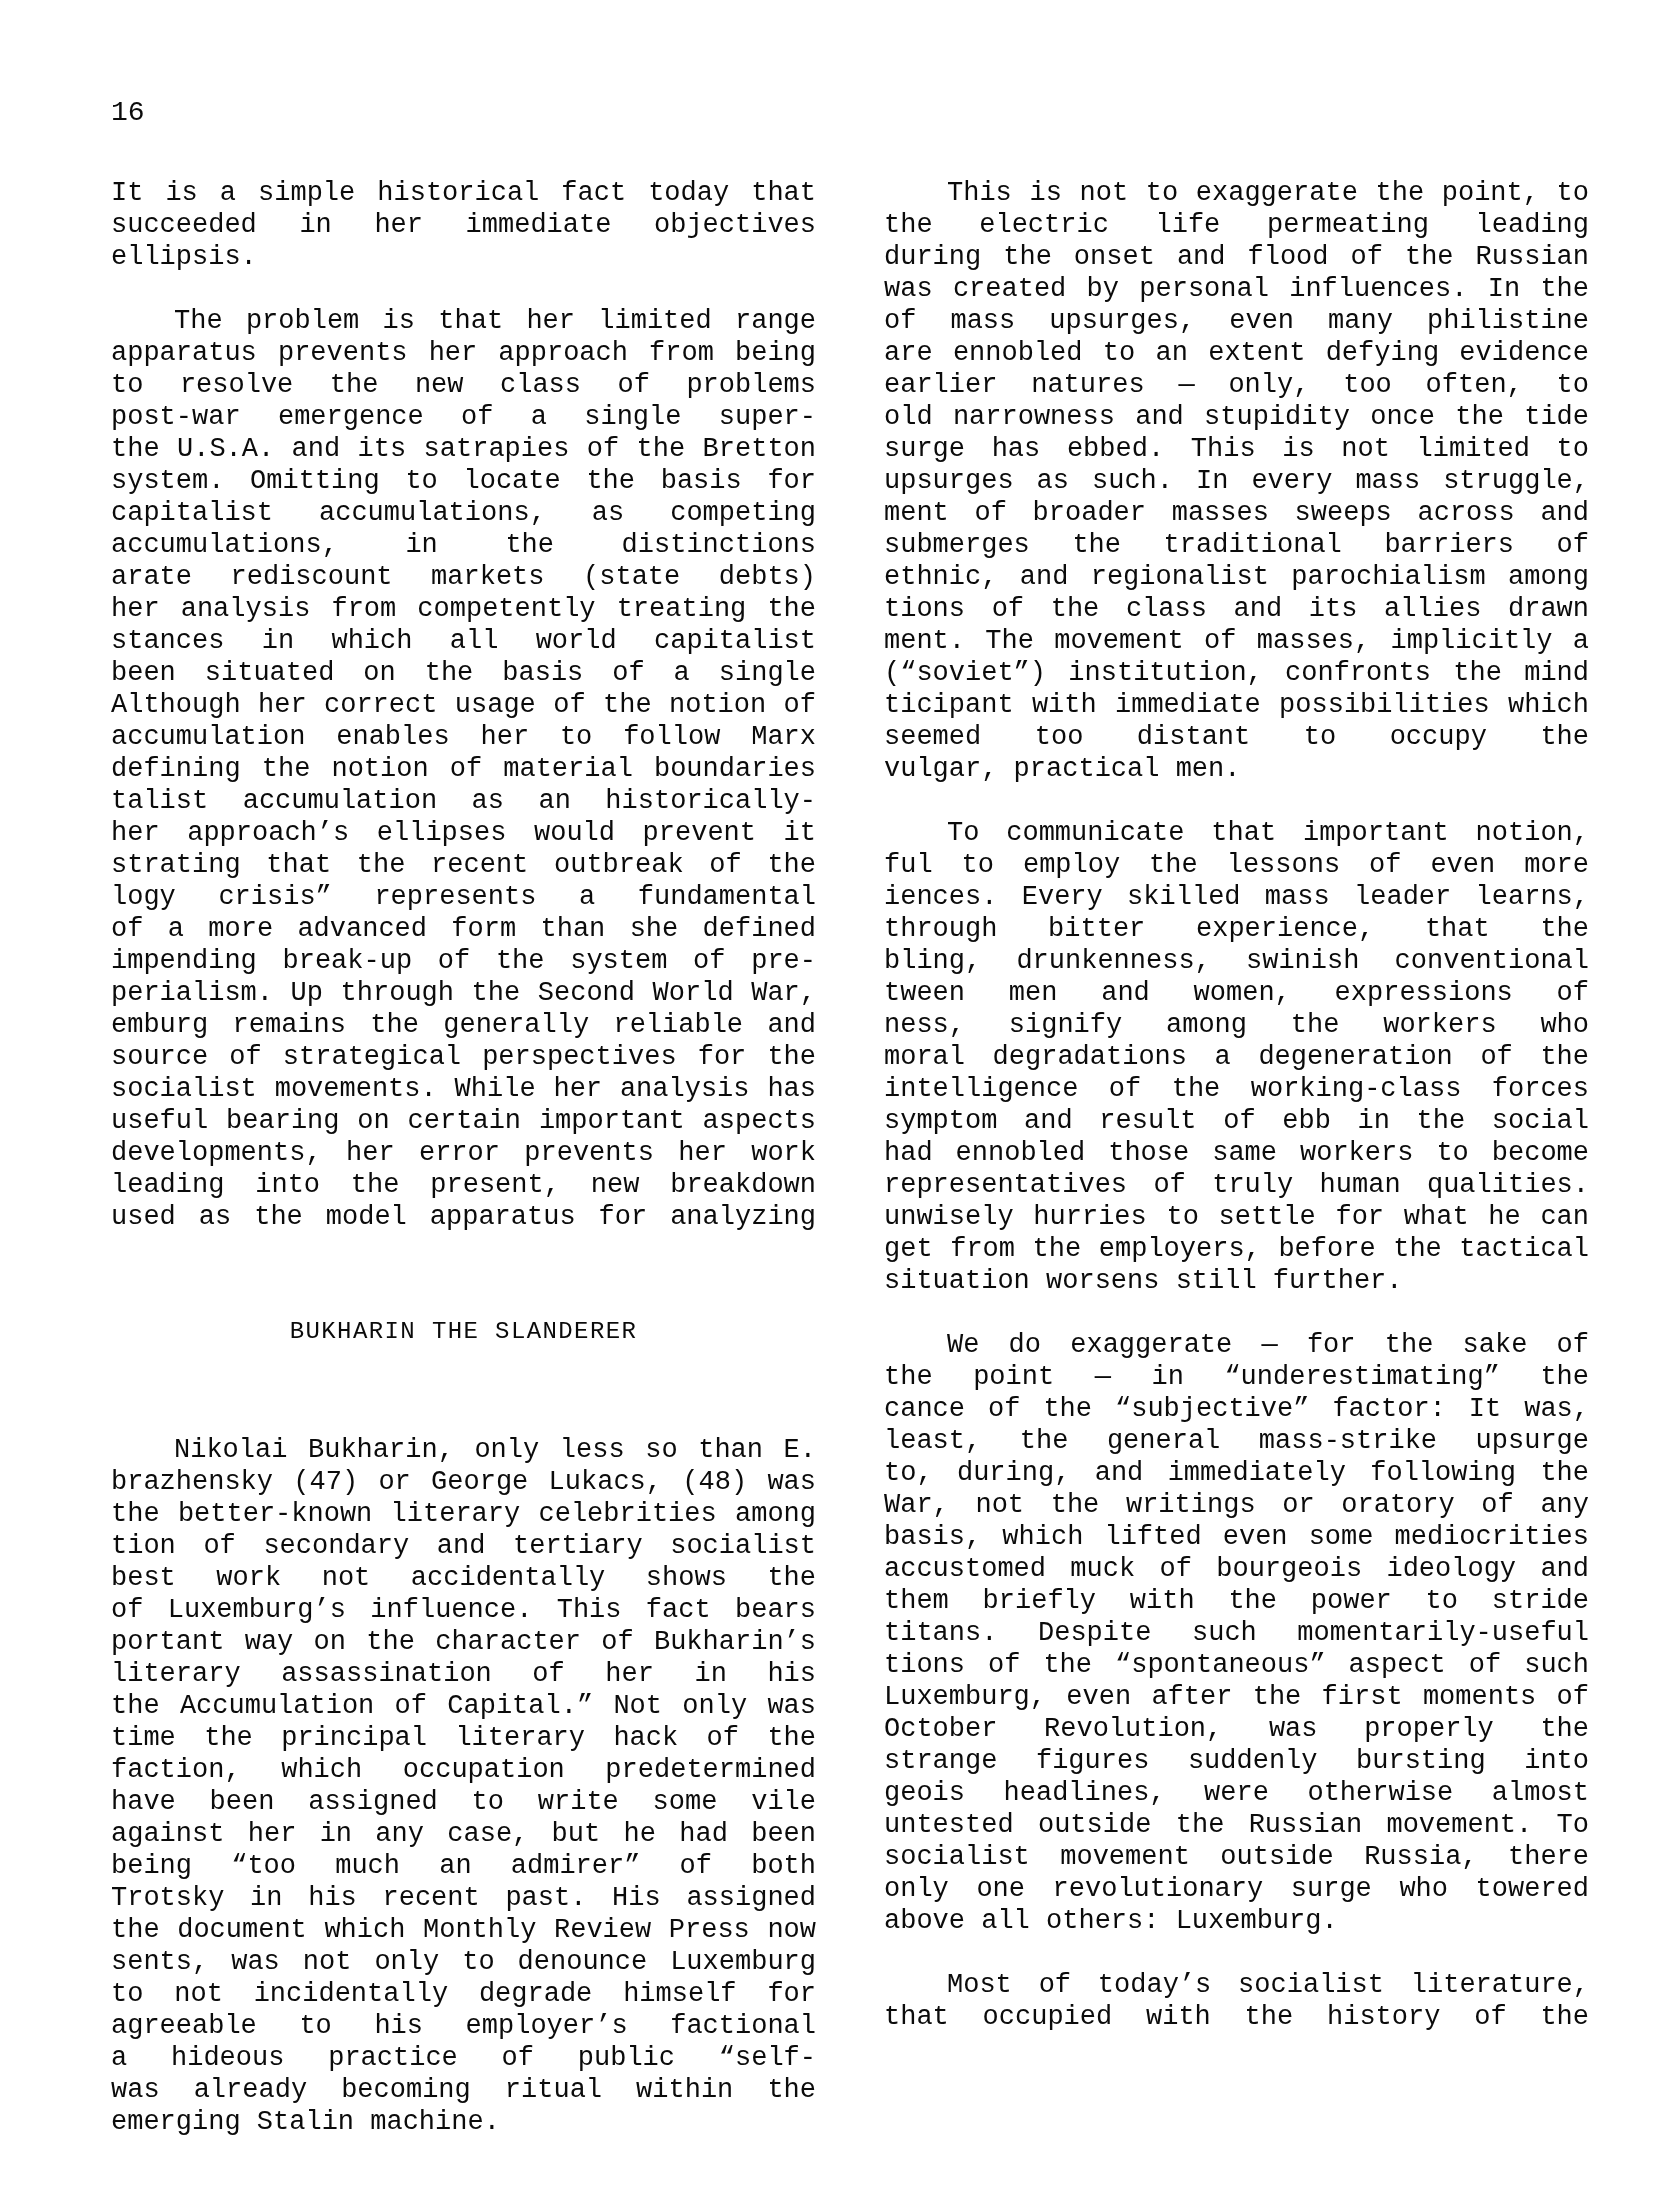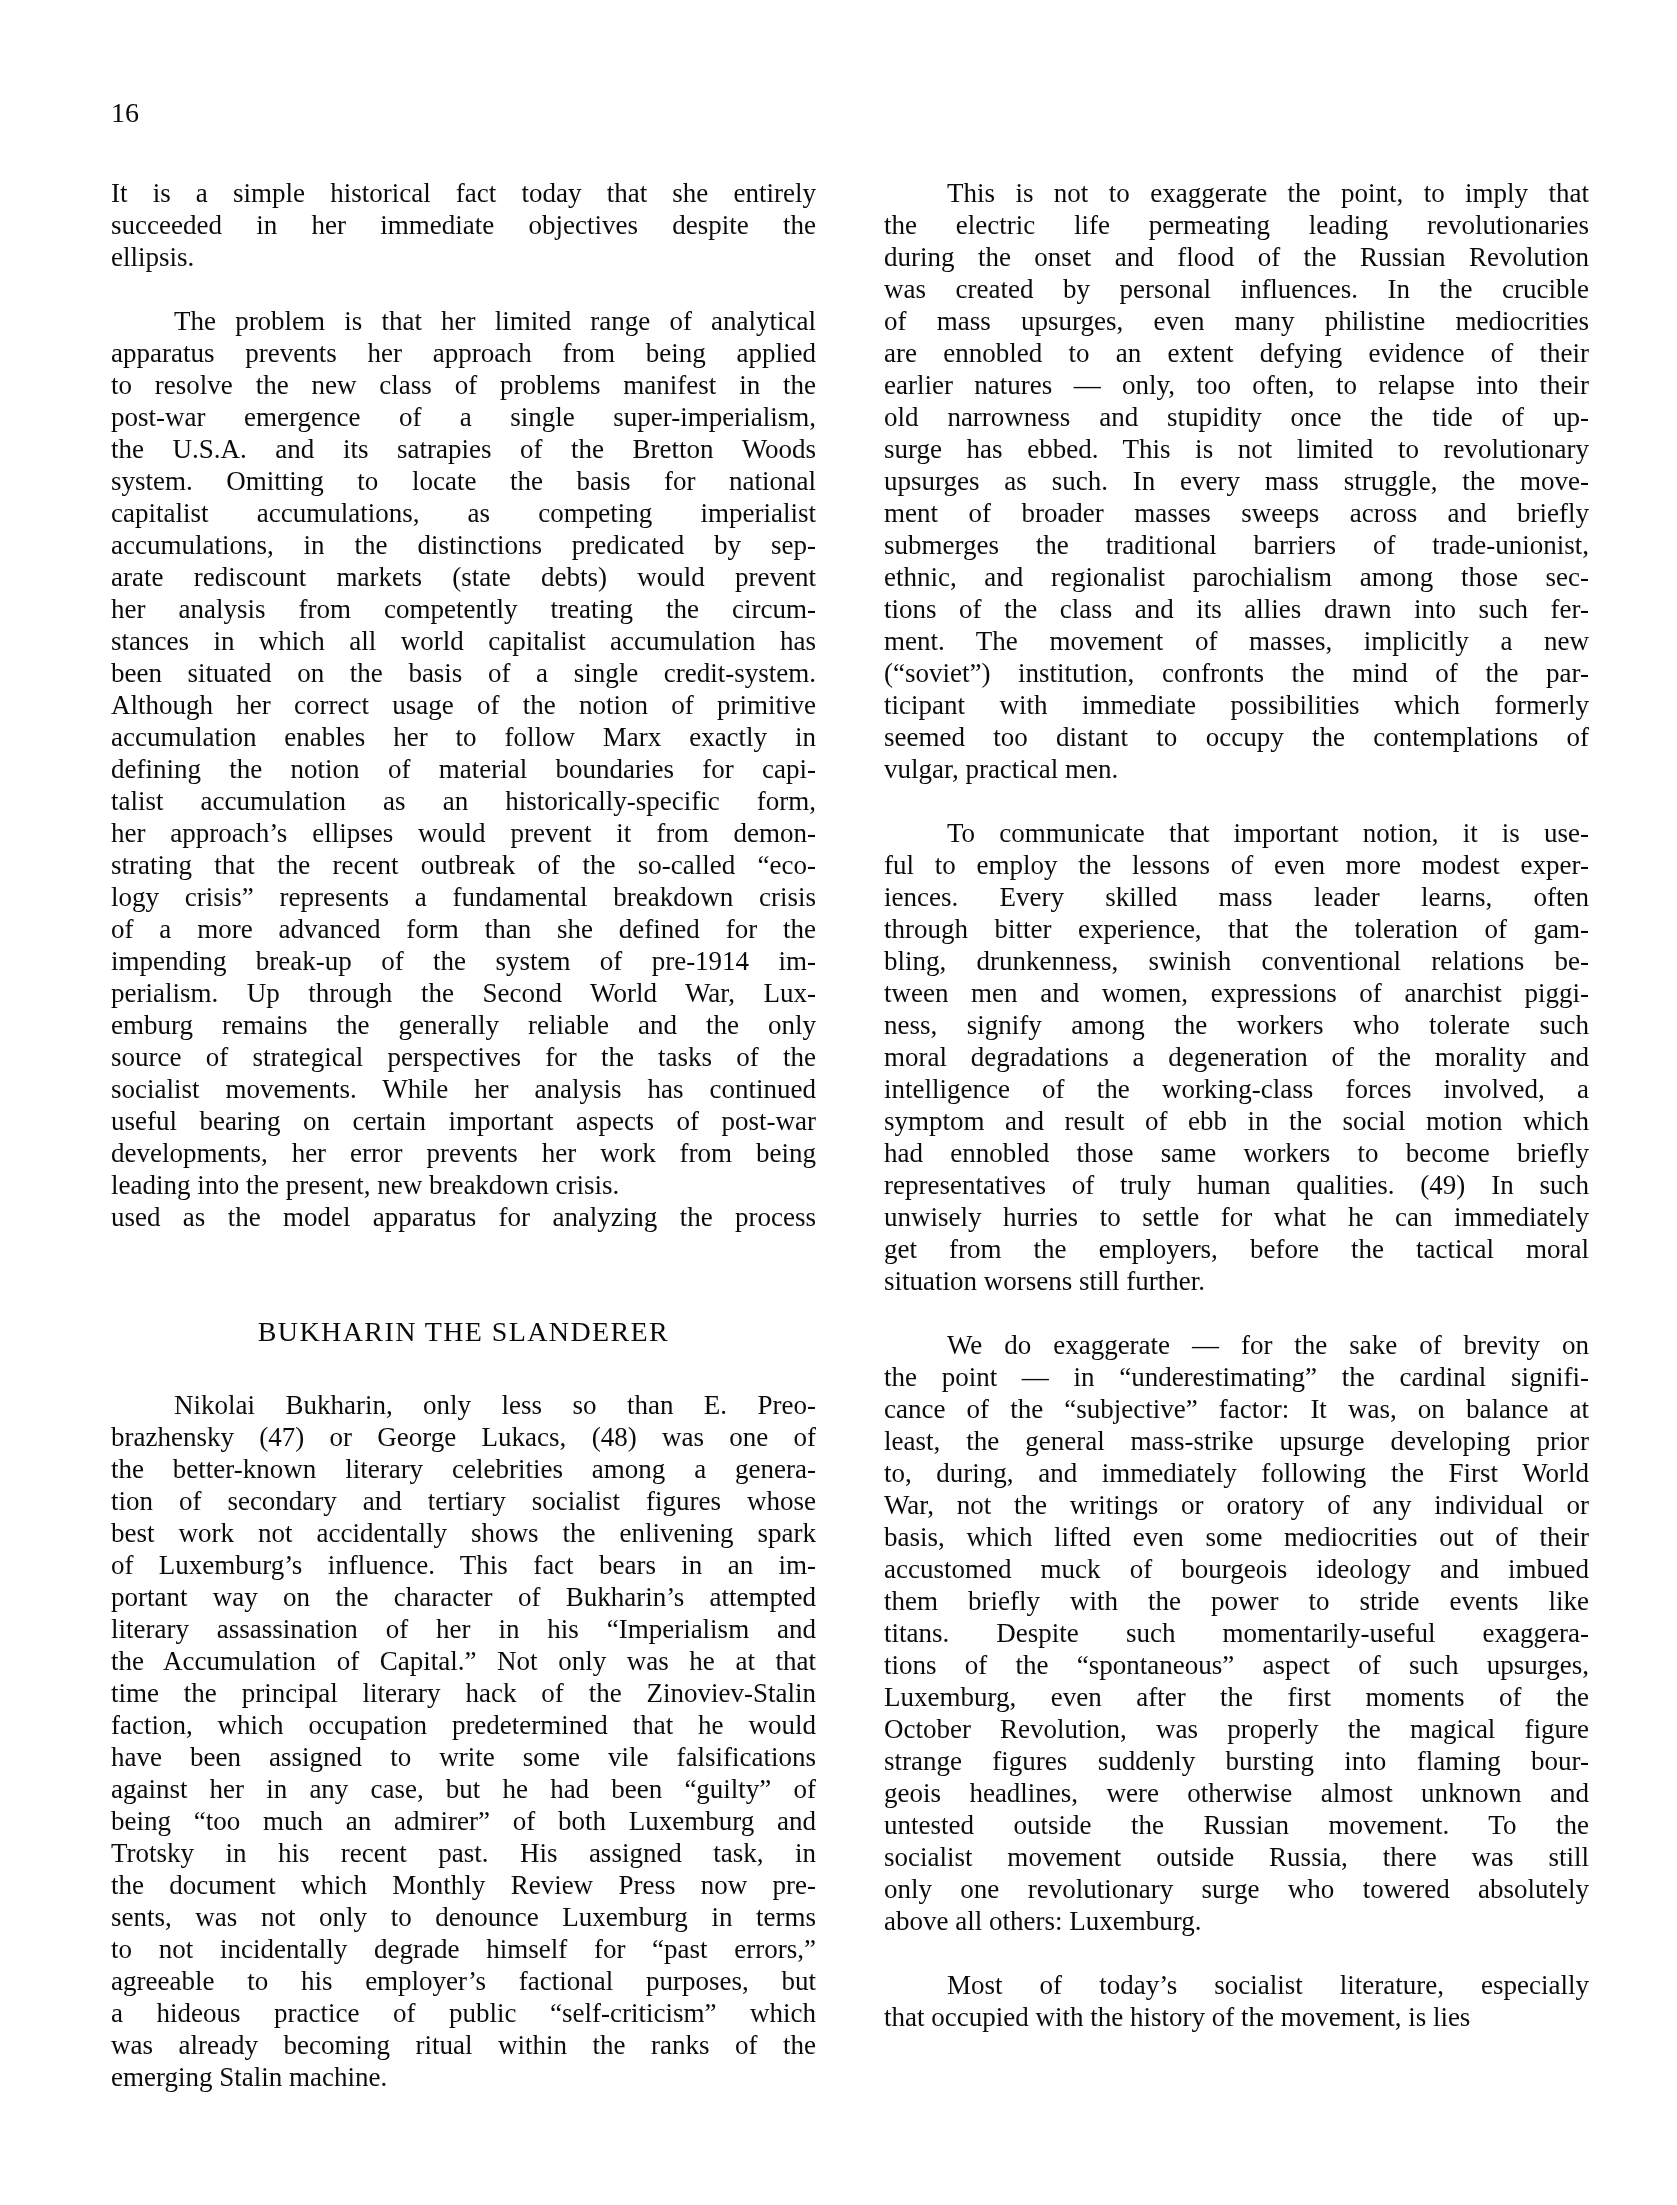--- a/index.html
+++ b/index.html
@@ -2,21 +2,21 @@
 <html style="font-size:11.2px"><head>
 <meta charset="utf-8">
 <title>Page 16</title>
 <style>
   html, body { margin: 0; padding: 0; background: #e8e8e8; }
   .page {
     position: relative;
     width: 1678px;
     height: 2205px;
     background: #ffffff;
-    font-family: Liberation Serif, serif;
+    font-family: Liberation Mono, monospace;
     color: #0b0b0b;
     overflow: hidden;
   }
   .page-number {
     position: absolute;
     left: 111px;
     top: 97px;
     font-size: 28px;
     line-height: 32px;
   }
@@ -33,23 +33,23 @@
   .line {
     text-align: justify;
     text-align-last: justify;
     overflow: hidden;
     white-space: normal;
     height: 32px;
   }
   .line.first { text-indent: 63px; }
   .line.last  { text-align-last: left; }
   .section-heading {
-    margin: 83px 0 41px 0;
+    margin: 83px 0 86px 0;
     text-align: center;
-    font-size: 28px;
+    font-size: 24px;
     letter-spacing: 1.4px;
   }
 </style>
 </head>
 <body>
 
 <div class="page">
   <div class="page-number">16</div>
 
   <div class="column left">

